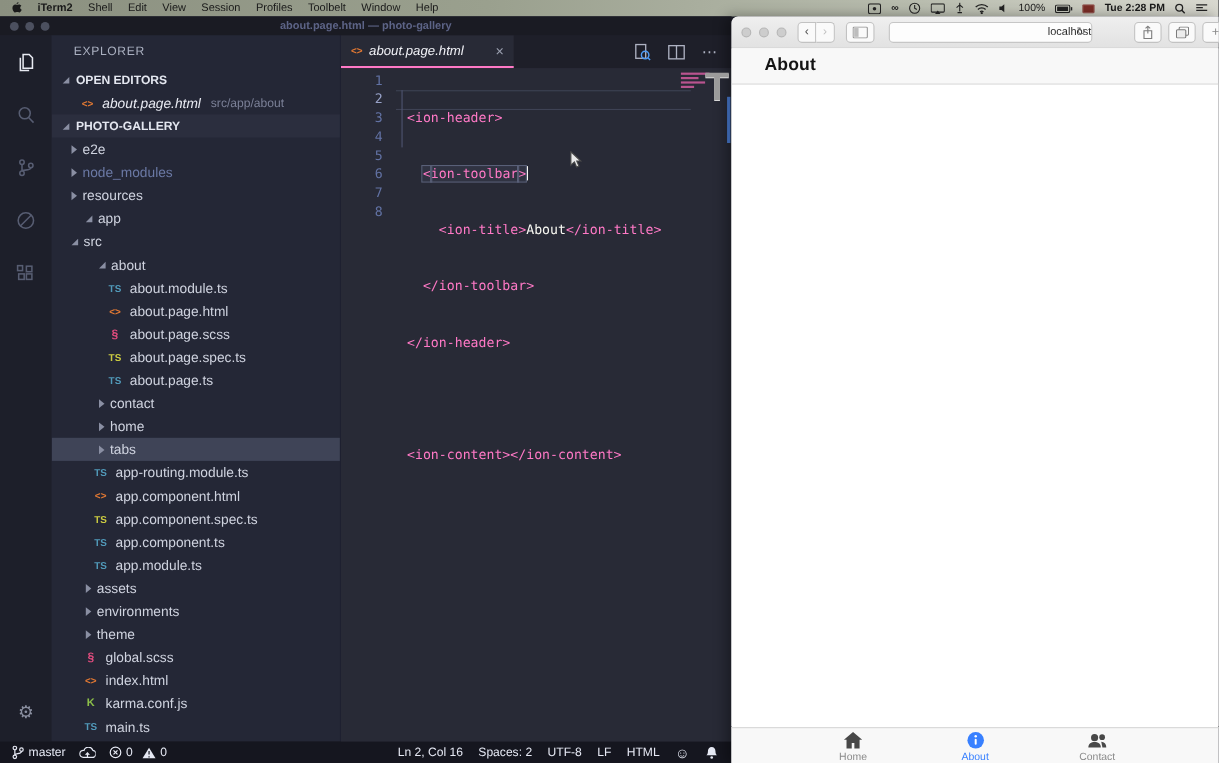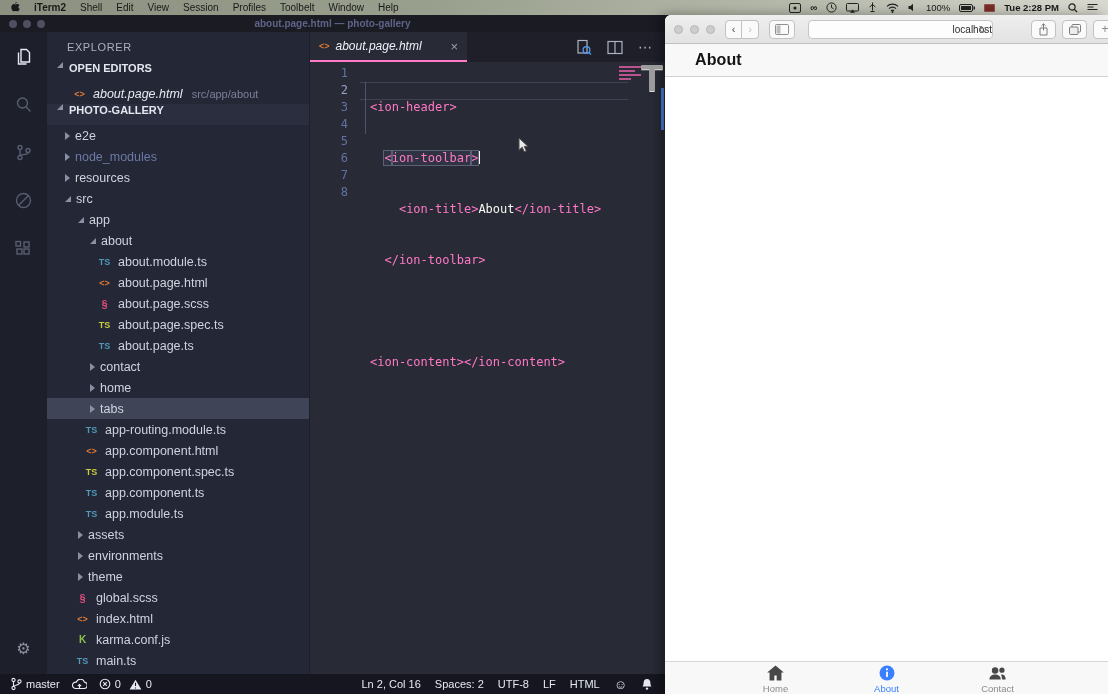--- a/index.html
+++ b/index.html
@@ -37,21 +37,21 @@
   .act-ic { height:48px; display:flex; align-items:flex-start; justify-content:center; width:100%; cursor:pointer; }
   .act-ic svg { stroke:#575d72; fill:none; stroke-width:1.4; }
   .act-ic.active svg { stroke:#e8eaf2; }
   .act-gear { margin-top:auto; margin-bottom:16px; font-size:16px; color:#8a8fa0; }
 
   
   .sidebar { width:263px; background:#242736; flex:none; color:#cfd3df; overflow:hidden;
              border-right:1px solid #1e2030; }
   .sb-title { height:30px; display:flex; align-items:center; padding-left:20px; font-size:11px;
               letter-spacing:.6px; color:#aab0c0; }
-  .sec-hdr { height:21px; display:flex; align-items:flex-start; gap:6px; padding-left:10px;
+  .sec-hdr { height:21px; display:flex; align-items:center; gap:6px; padding-left:10px;
              font-size:11px; font-weight:bold; color:#e4e7f0; }
   .sec-hdr.pg { background:#2b2e3e; }
   .tw { width:0; height:0; flex:none; }
   .tw.exp { border-bottom:6px solid #8a8fa3; border-left:6px solid transparent; }
   .tw.col { border-left:5px solid #8a8fa3; border-top:4px solid transparent; border-bottom:4px solid transparent; }
   .row { height:21px; display:flex; align-items:center; gap:5px; font-size:12.5px; cursor:pointer; }
   .row.sel { background:#3f4457; }
   .row .lbl { white-space:nowrap; }
   .row .dim { color:#6b79a5; }
   .fic { width:17px; flex:none; text-align:center; font-size:9px; font-weight:bold;
@@ -297,27 +297,27 @@
             <span class="lbl">e2e</span>
           </div>
         <div class="row pd0">
             <span class="tw col"></span>
             <span class="lbl dim">node_modules</span>
           </div>
         <div class="row pd0">
             <span class="tw col"></span>
             <span class="lbl">resources</span>
           </div>
+        <div class="row pd1">
+            <span class="tw exp"></span>
+            <span class="lbl">app</span>
+          </div>
         <div class="row pd0">
             <span class="tw exp"></span>
             <span class="lbl">src</span>
-          </div>
-        <div class="row pd1">
-            <span class="tw exp"></span>
-            <span class="lbl">app</span>
           </div>
         <div class="row pd2">
             <span class="tw exp"></span>
             <span class="lbl">about</span>
           </div>
         <div class="row pd3f">
             <span class="fic ts-b">TS</span>
             <span class="lbl">about.module.ts</span>
           </div>
         <div class="row pd3f">
@@ -434,20 +434,21 @@
             <div>5</div>
             <div>6</div>
             <div>7</div>
             <div>8</div>
           </div>
           <div class="code">
             <div class="cl"><span class="tag">&lt;ion-header&gt;</span></div>
             <div class="cl"><span>  </span><span class="tag bx">&lt;</span><span class="tag bx">ion-toolbar</span><span class="tag bx">&gt;</span><span class="caret"></span></div>
             <div class="cl"><span>    </span><span class="tag">&lt;ion-title&gt;</span><span>About</span><span class="tag">&lt;/ion-title&gt;</span></div>
             <div class="cl"><span class="tag">  &lt;/ion-toolbar&gt;</span></div>
+            <div class="cl"><span class="tag">&lt;/ion-header&gt;</span></div>
             <div class="cl"></div>
             <div class="cl"><span class="tag">&lt;ion-content&gt;&lt;/ion-content&gt;</span></div>
             <div class="cl"></div>
           </div>
           <div class="minimap">
             <i class="mm1"></i>
               <i class="mm2"></i>
               <i class="mm3"></i>
               <i class="mm4"></i>
           </div>

